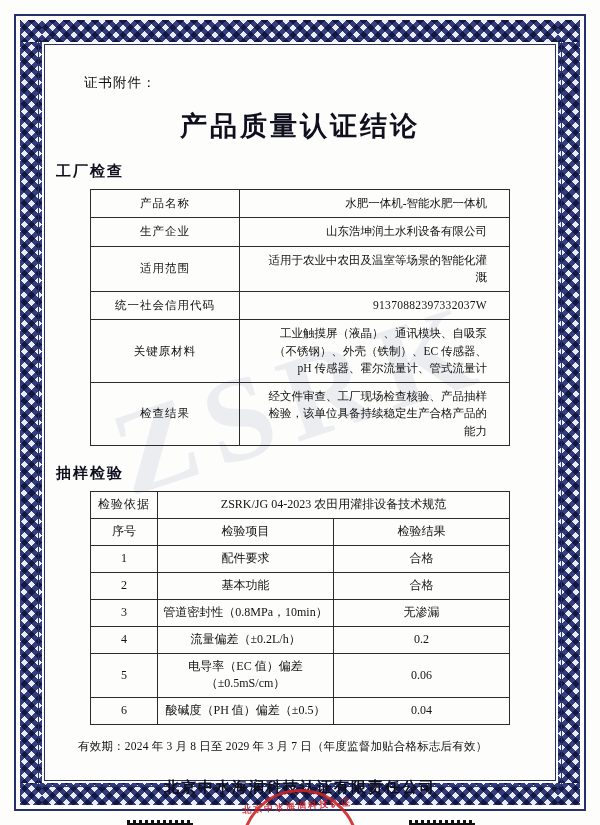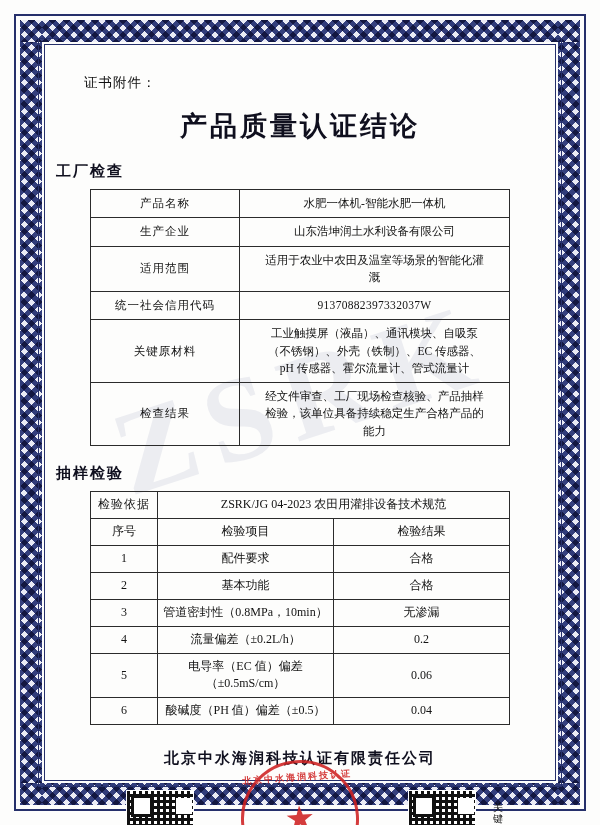--- a/index.html
+++ b/index.html
@@ -141,21 +141,21 @@
     line-height: 1.5;
     color: #121212;
     vertical-align: middle;
   }
   td.label-cell {
     width: 104px;
     text-align: center;
     letter-spacing: 1px;
   }
   td.value-cell {
-    text-align: center;
+    text-align: right;
     padding-left: 9px;
   }
   td.value-cell.num {
     font-family: Liberation Serif, serif;
     letter-spacing: 0.3px;
   }
 
   
   table.sample-table {
     width: 420px;
@@ -356,20 +356,21 @@
           <td>0.06</td>
         </tr>
         <tr>
           <td>6</td>
           <td>酸碱度（PH 值）偏差（±0.5）</td>
           <td>0.04</td>
         </tr>
       </tbody>
     </table>
 
+    <div class="validity">有效期：2024 年 3 月 8 日至 2029 年 3 月 7 日（年度监督加贴合格标志后有效）</div>
 
     <div class="issuer">北京中水海润科技认证有限责任公司</div>
 
     <div class="bottom-area">
       <div class="qr qr-left"></div>
       <div class="qr-caption cap-left">公众号</div>
 
       <div class="qr qr-right"></div>
       <div class="qr-caption cap-right">关键原材料</div>
 

